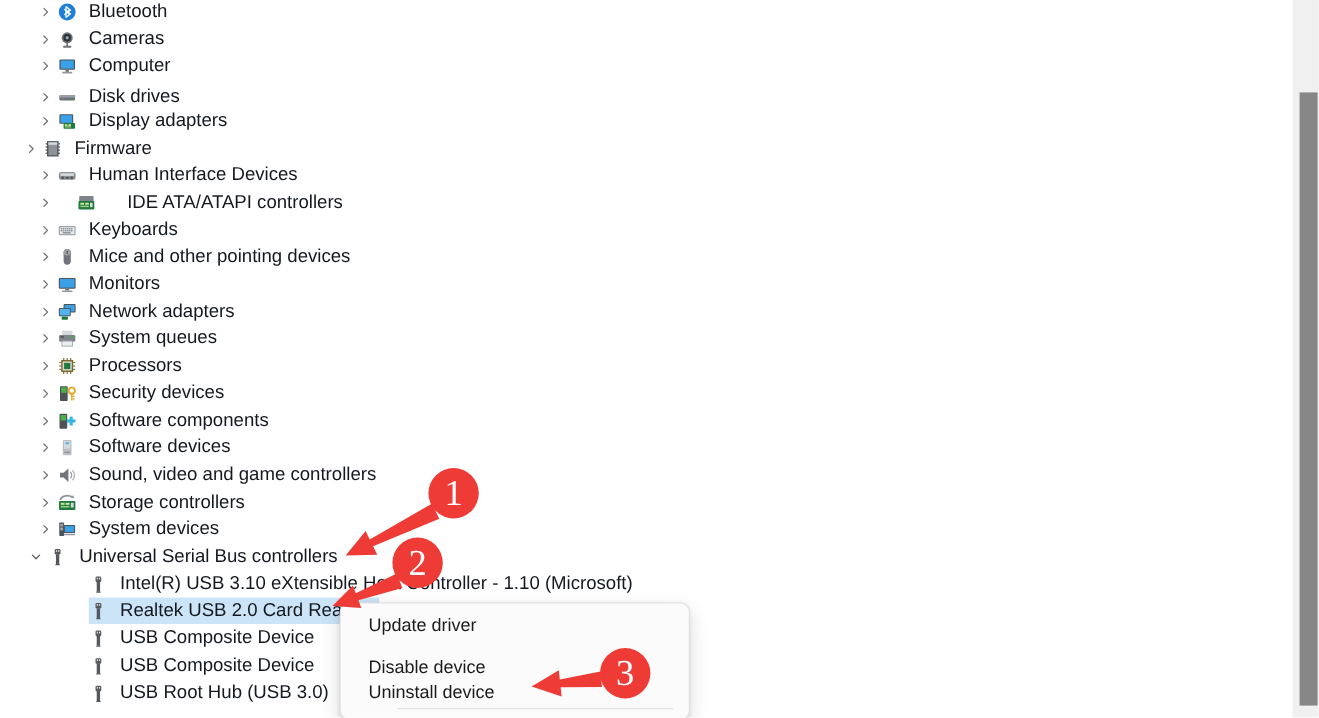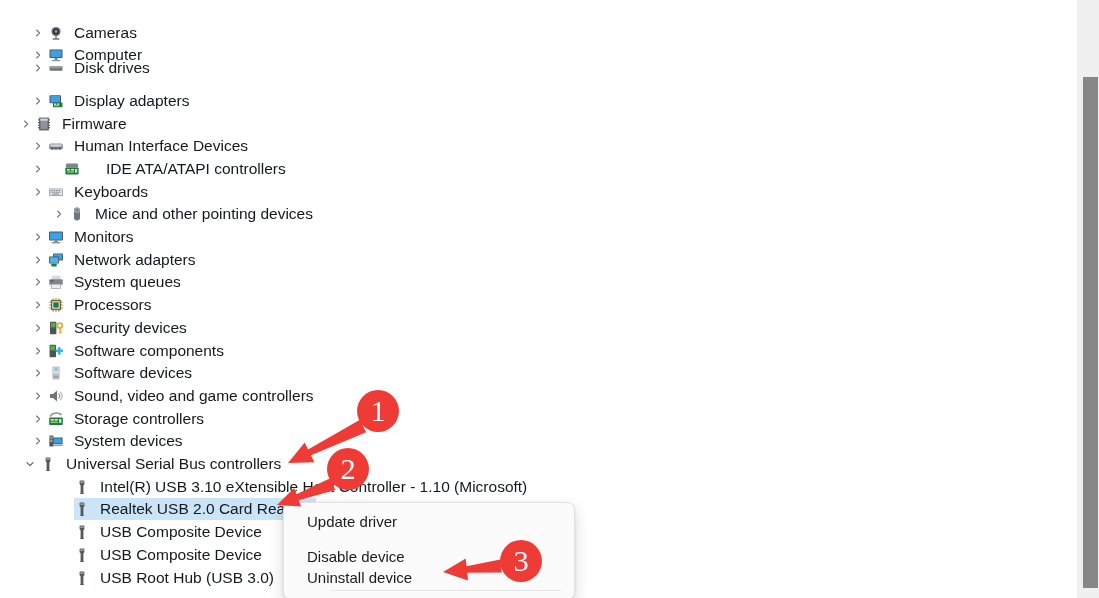--- a/index.html
+++ b/index.html
@@ -64,20 +64,35 @@
     color:#ffffff;font-family:"Liberation Serif", serif;font-weight:400;
     line-height:1;
   }
 </style>
 </head>
 <body>
 
 <div id="root">
 
   <div class="tree" id="tree">
+      <div class="row d0" style="top: -1px;">
+        <span class="chev">
+          <svg width="10" height="10" viewBox="0 0 10 10">
+            <path d="M3.6 2 L6.6 5 L3.6 8" fill="none" stroke="#767676" stroke-width="1.1" stroke-linecap="round" stroke-linejoin="round"></path>
+          </svg>
+        </span>
+        <span class="ico">
+          <svg viewBox="0 0 16 16" xmlns="http://www.w3.org/2000/svg">
+            <circle cx="8" cy="8" r="7" fill="#1d7fd6"></circle>
+            <path d="M7 3.4 10.6 6.6 7 9.4 V3.4 M7 12.6 10.6 9.4 7 6.6 V12.6" fill="none" stroke="#fff" stroke-width="1.1"></path>
+            <path d="M5.6 5.6 10.4 10.4 M5.6 10.4 10.4 5.6" stroke="#fff" stroke-width="1.1" fill="none"></path>
+          </svg>
+        </span>
+        <span class="lbl">Bluetooth</span>
+      </div>
       <div class="row d0" style="top: 21.7px;">
         <span class="chev">
           <svg width="10" height="10" viewBox="0 0 10 10">
             <path d="M3.6 2 L6.6 5 L3.6 8" fill="none" stroke="#767676" stroke-width="1.1" stroke-linecap="round" stroke-linejoin="round"></path>
           </svg>
         </span>
         <span class="ico">
           <svg viewBox="0 0 16 16" xmlns="http://www.w3.org/2000/svg">
             <circle cx="8" cy="6.5" r="4.6" fill="#6e7378"></circle>
             <circle cx="8" cy="6.5" r="3.1" fill="#2b2f33"></circle>
@@ -97,21 +112,21 @@
         <span class="ico">
           <svg viewBox="0 0 16 16" xmlns="http://www.w3.org/2000/svg">
             <rect x="1.5" y="2.5" width="13" height="8.6" rx="1" fill="#4c5256"></rect>
             <rect x="2.5" y="3.4" width="11" height="6.8" fill="#3aa0e8"></rect>
             <rect x="6.6" y="11.1" width="2.8" height="1.8" fill="#6d7378"></rect>
             <rect x="3.8" y="12.8" width="8.4" height="1.4" rx=".5" fill="#93999e"></rect>
           </svg>
         </span>
         <span class="lbl">Computer</span>
       </div>
-      <div class="row d0" style="top: 57px;">
+      <div class="row d0" style="top: 70px;">
         <span class="chev">
           <svg width="10" height="10" viewBox="0 0 10 10">
             <path d="M3.6 2 L6.6 5 L3.6 8" fill="none" stroke="#767676" stroke-width="1.1" stroke-linecap="round" stroke-linejoin="round"></path>
           </svg>
         </span>
         <span class="ico">
           <svg viewBox="0 0 16 16" xmlns="http://www.w3.org/2000/svg">
             <rect x="1.5" y="6.2" width="13" height="4.6" rx="1.1" fill="#6f757a"></rect>
             <rect x="1.5" y="6.2" width="13" height="2.1" rx="1.1" fill="#9aa0a5"></rect>
             <rect x="11" y="9" width="2" height="1.2" fill="#3f8f3f"></rect>
@@ -219,21 +234,21 @@
               <rect x="6" y="7.7" width="1.3" height="1.2"></rect>
               <rect x="7.7" y="7.7" width="1.3" height="1.2"></rect>
               <rect x="9.4" y="7.7" width="1.3" height="1.2"></rect>
               <rect x="11.1" y="7.7" width="1.3" height="1.2"></rect>
               <rect x="4.3" y="9.4" width="6.6" height="1.2"></rect>
             </g>
           </svg>
         </span>
         <span class="lbl">Keyboards</span>
       </div>
-      <div class="row d0" style="top: 203.3px; margin-left: 21px;">
+      <div class="row d0" style="top: 203.3px;">
         <span class="chev">
           <svg width="10" height="10" viewBox="0 0 10 10">
             <path d="M3.6 2 L6.6 5 L3.6 8" fill="none" stroke="#767676" stroke-width="1.1" stroke-linecap="round" stroke-linejoin="round"></path>
           </svg>
         </span>
         <span class="ico">
           <svg viewBox="0 0 16 16" xmlns="http://www.w3.org/2000/svg">
             <rect x="5" y="1.4" width="6" height="13.2" rx="3" fill="#6f757a"></rect>
             <rect x="5" y="1.4" width="6" height="5.6" rx="3" fill="#9aa0a5"></rect>
             <rect x="7.6" y="3" width="0.9" height="2.6" rx=".45" fill="#4c5256"></rect>

